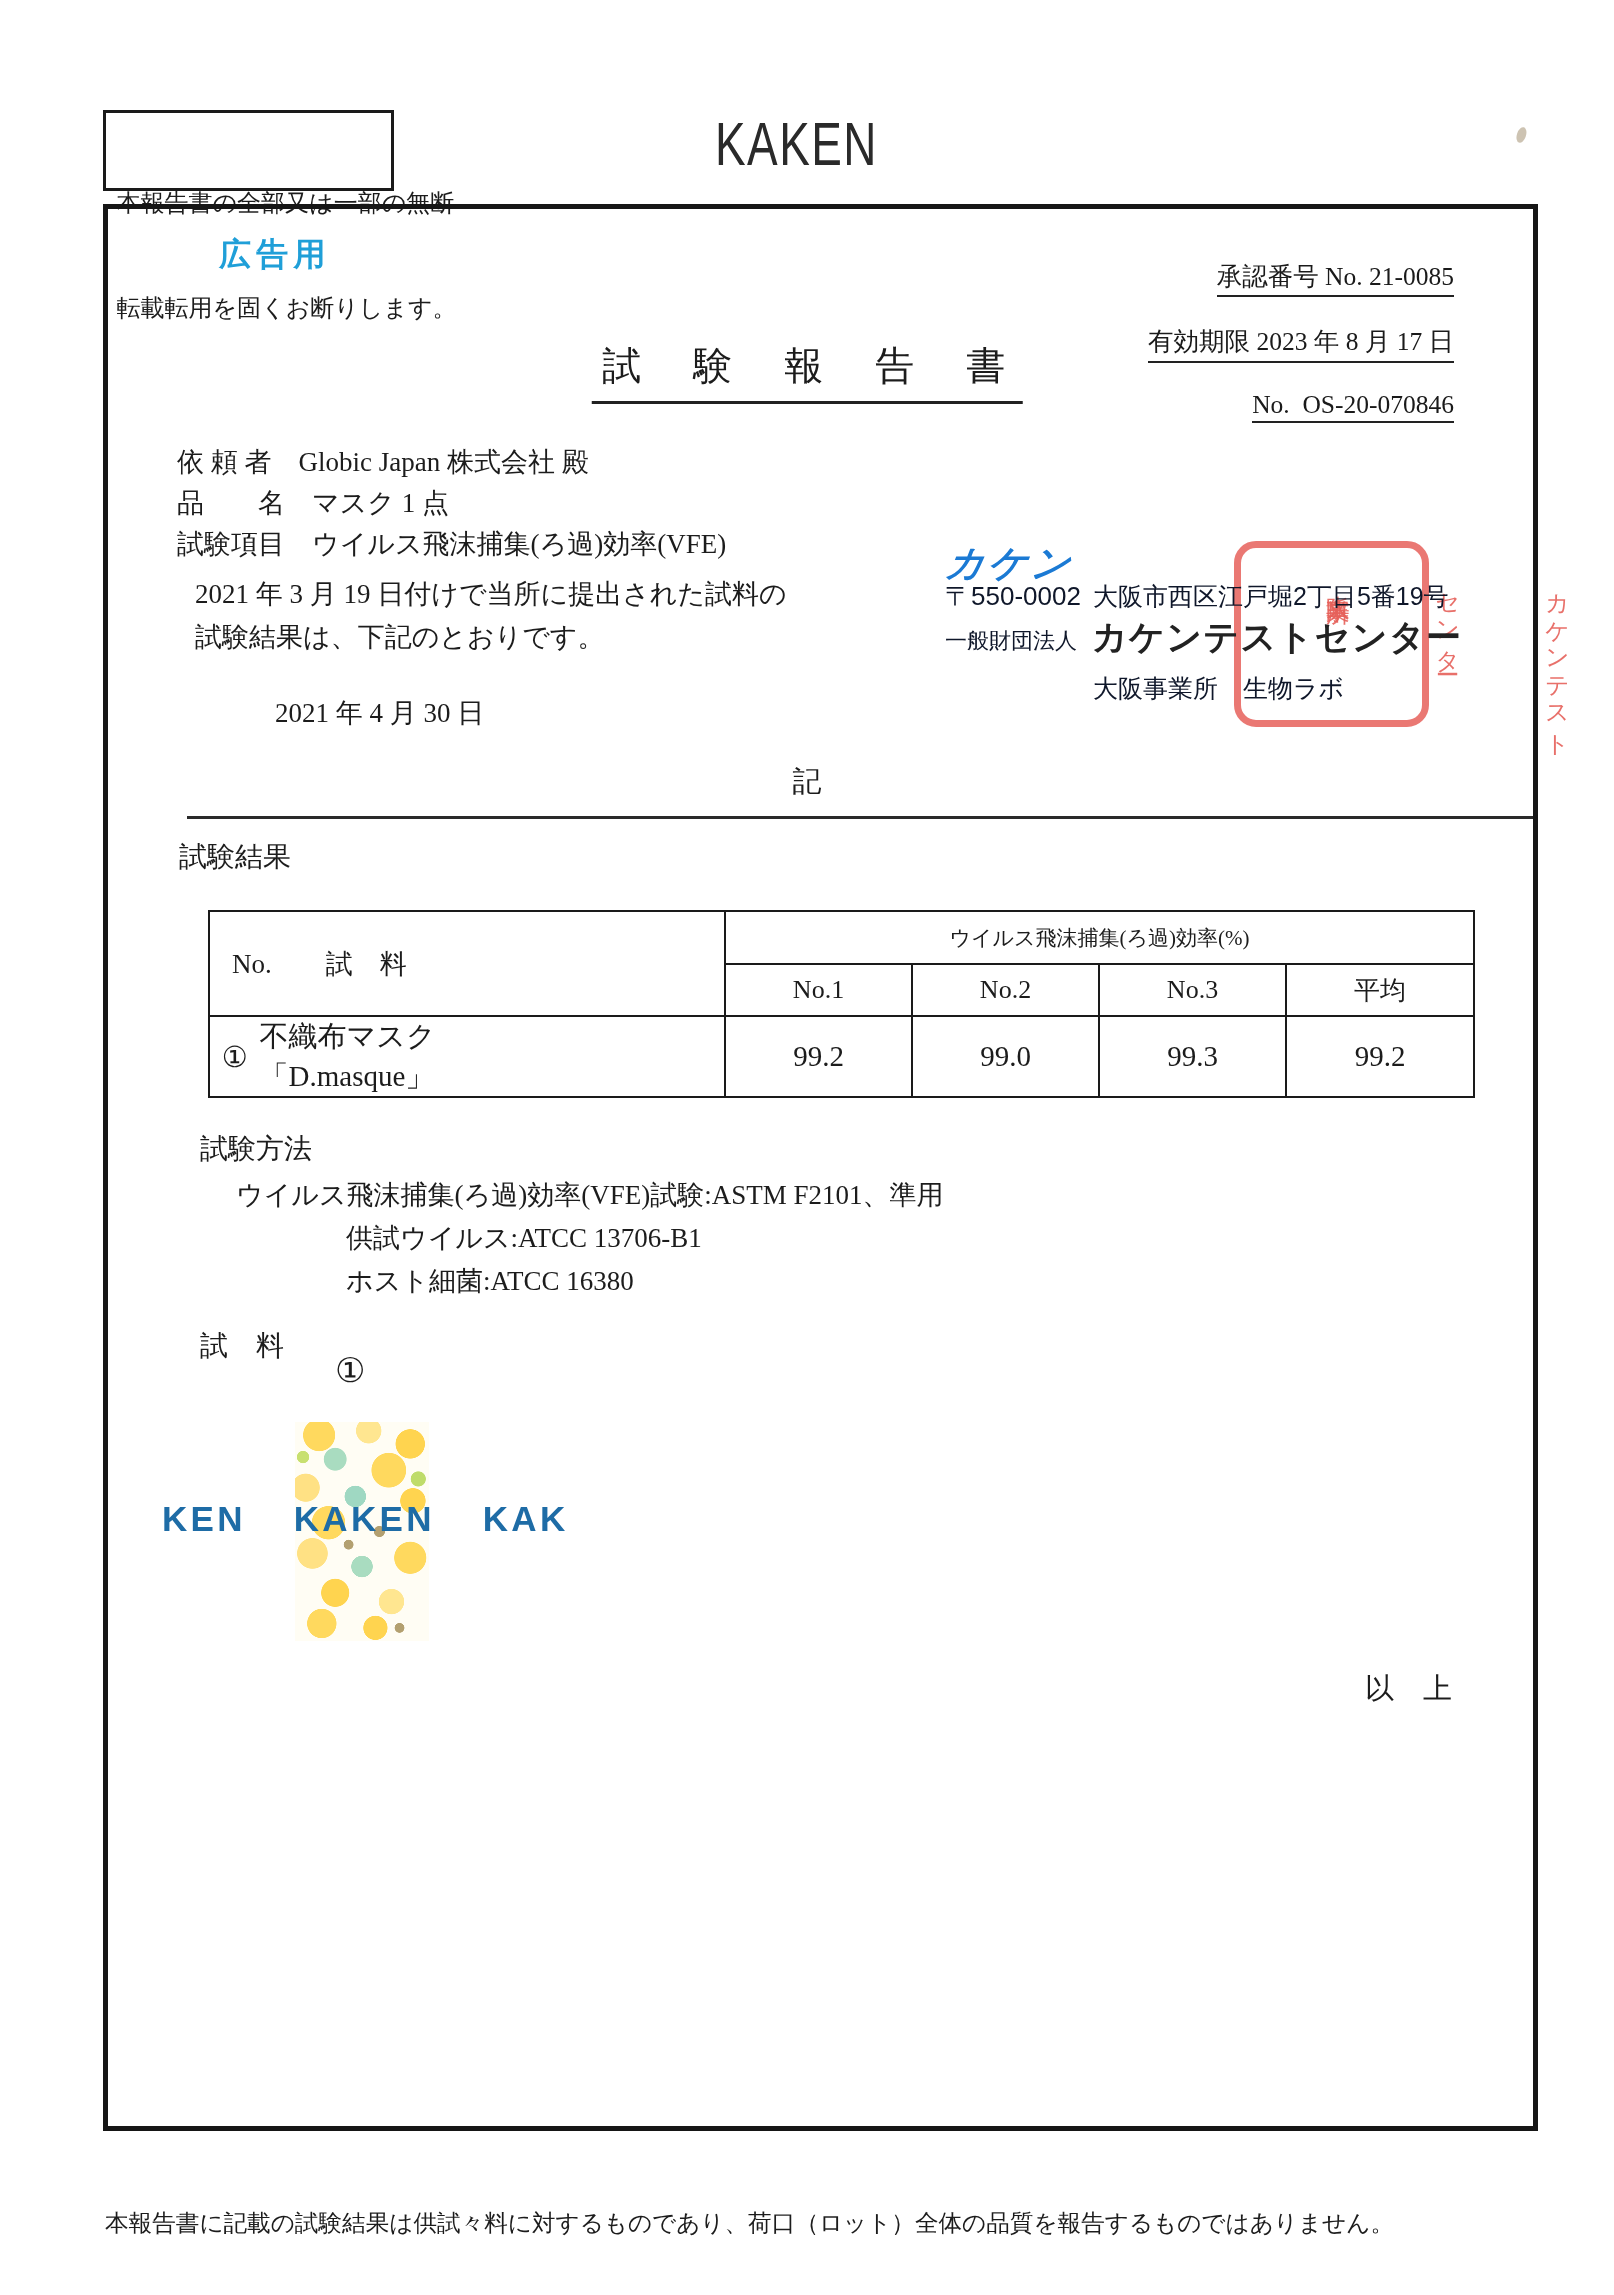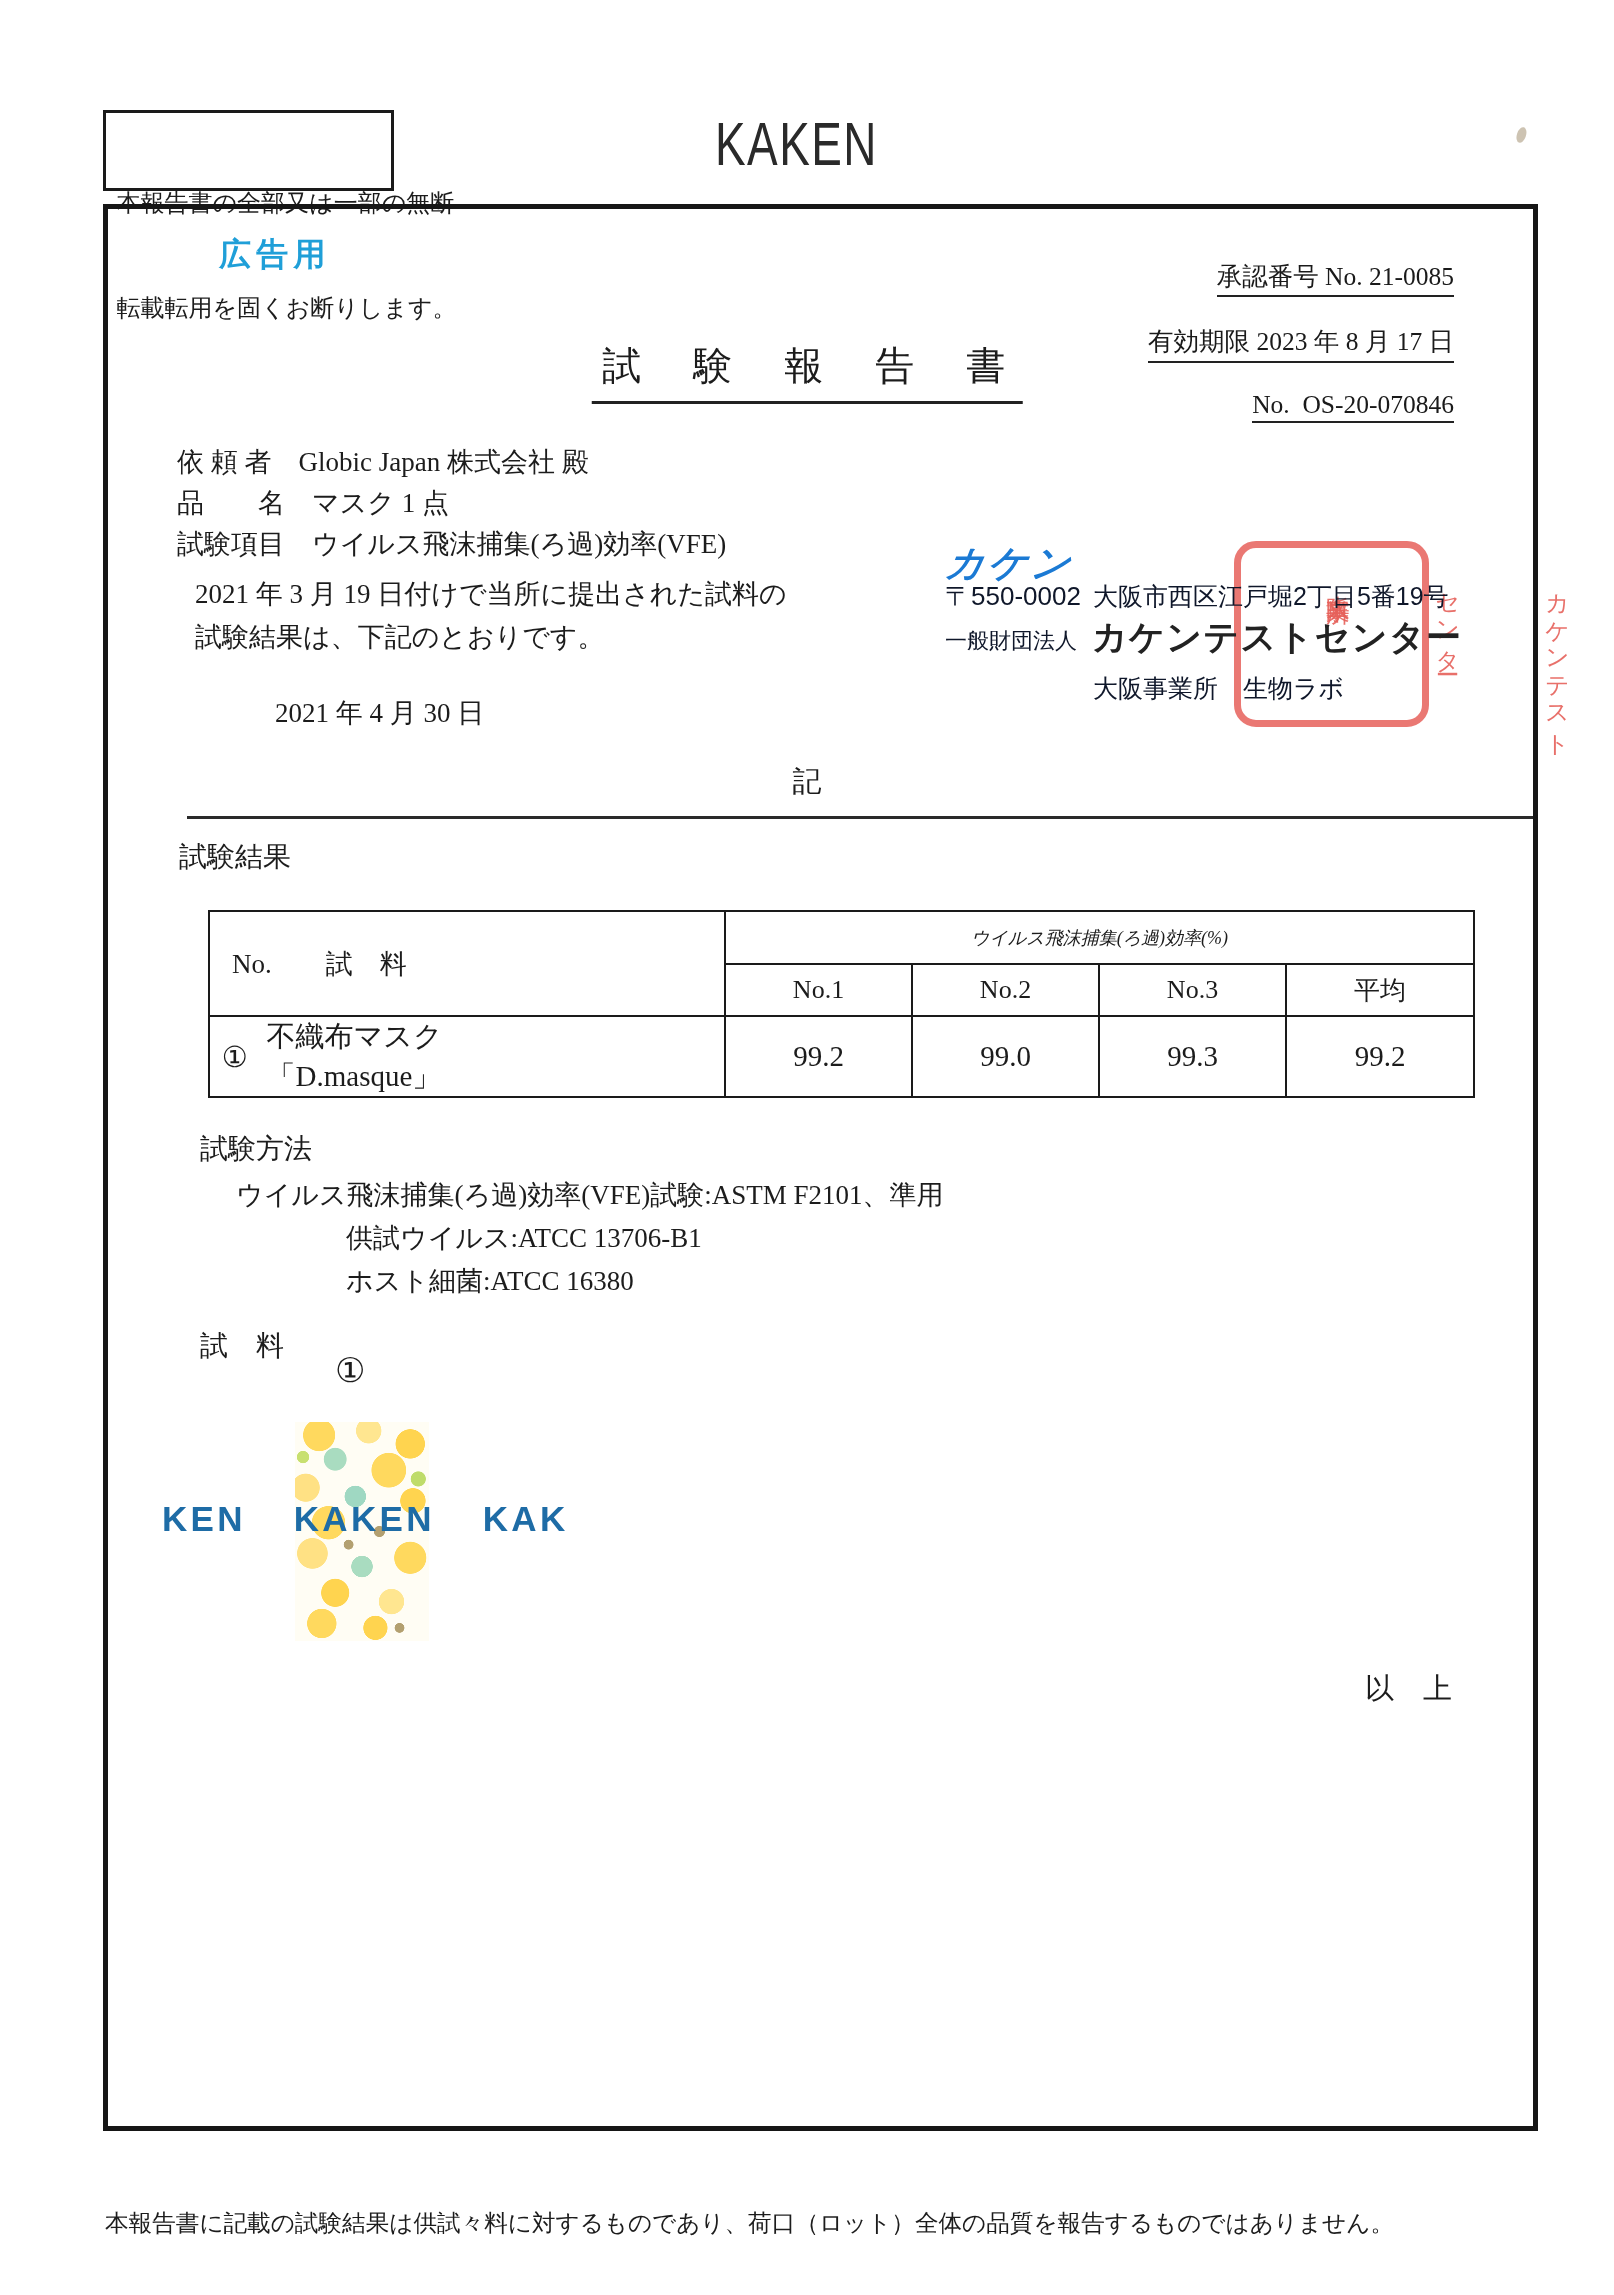--- a/index.html
+++ b/index.html
@@ -92,26 +92,26 @@
     border-collapse:collapse;table-layout:fixed;
     font-family:"Liberation Serif","DejaVu Serif",serif;
   }
   table.results td{
     border:2.6px solid #1a1a1a;
     font-size:26px;color:#1c1c1c;
     text-align:center;vertical-align:middle;
     padding:0;
   }
   table.results .corner{ text-align:left;padding-left:22px;font-size:27px;}
-  table.results .group{height:51px;font-size:18px;font-style:italic;}
+  table.results .group{height:51px;font-size:21px;}
   table.results .sub{height:50px;}
   table.results .datarow td{height:79px;font-size:29px;}
   table.results .sample-cell{text-align:left;font-size:27px;}
   .sample-flex{display:flex;align-items:center;gap:11.8px;padding-left:11.8px;}
-  .sample-lines{line-height:1.35;margin-left:7px;}
+  .sample-lines{line-height:1.35;}
 
   .swatch{
     left:295px;top:1422px;width:134px;height:219px;
     background-color:#fffdf4;
     background-image:
       radial-gradient(circle at 18% 6%, #ffd95e 0 15.7px, transparent 16.4px),
       radial-gradient(circle at 55% 4%, #ffe690 0 12.4px, transparent 13px),
       radial-gradient(circle at 86% 10%, #ffd44f 0 14.4px, transparent 15px),
       radial-gradient(circle at 30% 17%, #a9dcc0 0 11px, transparent 11.8px),
       radial-gradient(circle at 70% 22%, #ffd95e 0 17px, transparent 17.7px),

